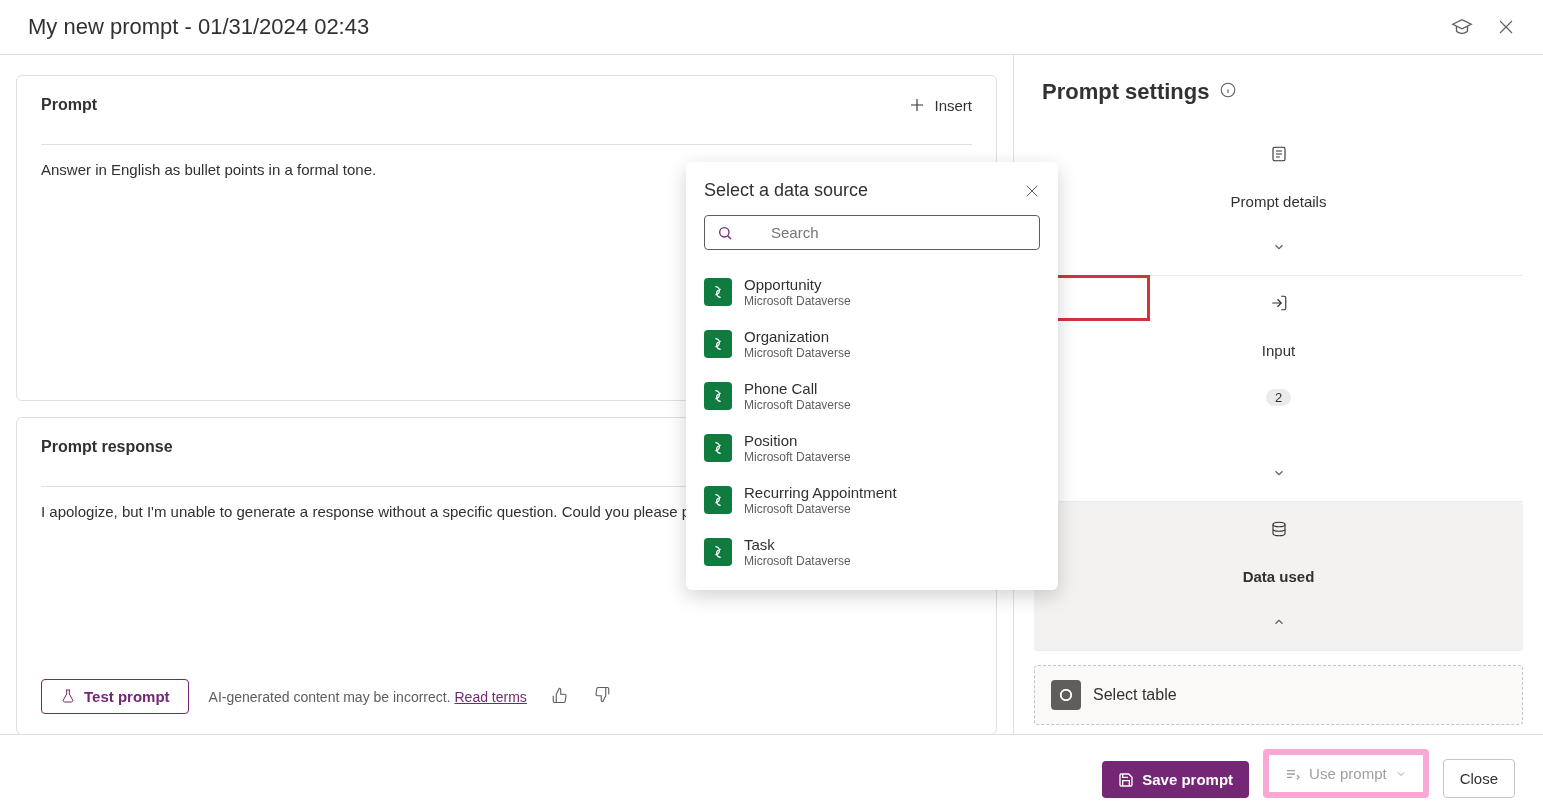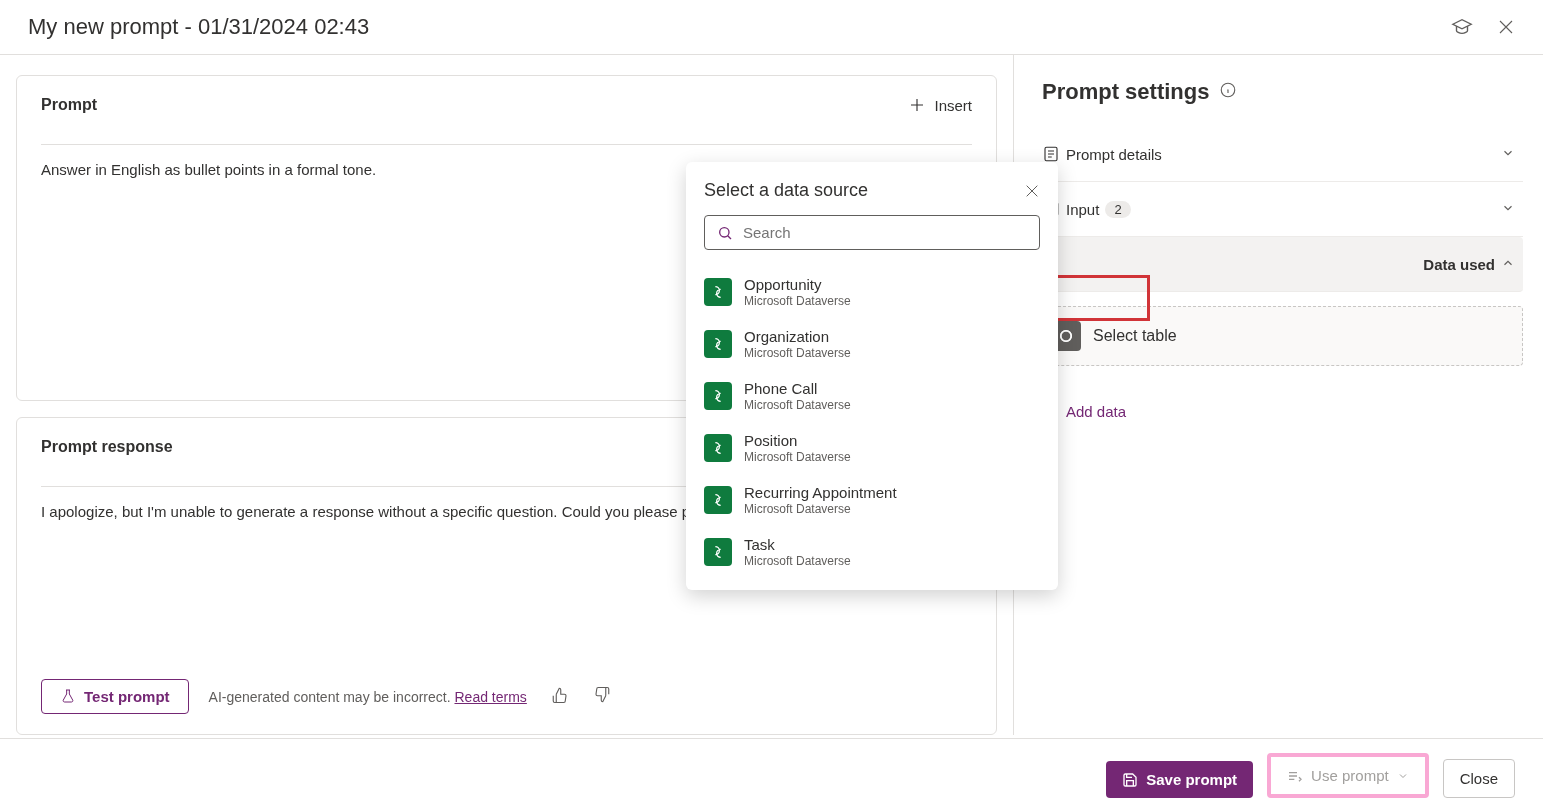--- a/index.html
+++ b/index.html
@@ -19,40 +19,40 @@
 .prompt-text { font-size: 15px; color: #323130; line-height: 1.4; }
 .response-text { font-size: 15px; color: #323130; line-height: 1.4; }
 .card-footer { margin-top: auto; display: flex; align-items: center; gap: 20px; padding-top: 12px; }
 .test-btn { border: 1px solid #742774; color: #742774; background: #fff; border-radius: 4px; padding: 8px 18px; font-size: 15px; font-weight: 600; cursor: pointer; display: flex; align-items: flex-start; gap: 8px; }
 .disclaimer { font-size: 14px; color: #605e5c; }
 .read-terms { color: #742774; text-decoration: underline; cursor: pointer; }
 .thumb { color: #605e5c; cursor: pointer; margin-left: 4px; }
 .right { width: 530px; border-left: 1px solid #e1dfdd; padding: 24px 20px 0 20px; }
 .settings-head { display: flex; align-items: center; gap: 10px; font-size: 22px; font-weight: 600; margin-bottom: 22px; padding-left: 8px; }
 .info-icon { color: #605e5c; }
-.acc { display: flex; align-items: center; gap: 6px; padding: 18px 8px; border-bottom: 1px solid #edebe9; cursor: pointer; font-size: 15px; }
+.acc { display: flex; align-items: center; gap: 30px; padding: 18px 8px; border-bottom: 1px solid #edebe9; cursor: pointer; font-size: 15px; flex-direction: column; }
 .acc-label { flex: 1; }
 .badge { background: #edebe9; border-radius: 10px; padding: 1px 9px; font-size: 13px; color: #323130; }
 .chevron { color: #605e5c; }
 .acc-active { background: #f3f2f1; border-radius: 4px; }
 .data-used-highlight { position: absolute; border: 3px solid #d13438; pointer-events: none; }
 .data-body { padding: 14px 0 0 0; }
 .select-table { border: 1px dashed #c8c6c4; border-radius: 4px; background: #faf9f8; display: flex; align-items: center; gap: 12px; padding: 14px 16px; cursor: pointer; margin-bottom: 28px; }
 .select-table-icon { width: 30px; height: 30px; background: #605e5c; border-radius: 4px; display: flex; align-items: center; justify-content: center; color: #fff; }
 .add-data { display: flex; align-items: center; gap: 12px; color: #742774; font-size: 15px; cursor: pointer; padding: 8px 2px; }
 .footer { position: absolute; bottom: 0; left: 0; right: 0; border-top: 1px solid #e1dfdd; padding: 14px 28px; display: flex; justify-content: flex-end; gap: 14px; background: #fff; align-items: flex-end; }
 .btn { border-radius: 4px; padding: 10px 16px; font-size: 15px; cursor: pointer; display: flex; align-items: center; gap: 8px; }
 .btn-primary { background: #742774; color: #fff; border: none; font-weight: 600; }
-.btn-ghost { background: #fff; border: 4px solid #f9a8d4; color: #a19f9d; }
+.btn-ghost { background: #fff; border: 6px solid #f9a8d4; color: #a19f9d; }
 .btn-close { background: #fff; border: 1px solid #c8c6c4; color: #323130; }
 .popover { position: absolute; left: 686px; top: 162px; width: 372px; background: #fff; border-radius: 6px; box-shadow: 0 6px 20px rgba(0,0,0,0.18); padding: 18px 18px 12px 18px; }
 .pop-head { display: flex; justify-content: space-between; align-items: center; margin-bottom: 14px; }
 .pop-title { font-size: 18px; font-weight: 400; }
 .search { border: 1px solid #605e5c; border-radius: 4px; display: flex; align-items: center; gap: 10px; padding: 8px 12px; margin-bottom: 16px; }
-.search input { border: none; outline: none; flex: 1; font-size: 15px; }
+.search input { border: none; outline: none; flex: 1; font-size: 15px; margin-left: 28px; }
 .ds-item { display: flex; align-items: center; gap: 12px; padding: 10px 0; cursor: pointer; }
 .ds-icon { width: 28px; height: 28px; background: #0f7b3e; border-radius: 4px; display: flex; align-items: center; justify-content: center; color: #fff; flex-shrink: 0; }
 .ds-name { font-size: 15px; color: #323130; line-height: 1.2; }
 .ds-sub { font-size: 12px; color: #605e5c; }
 </style>
 </head>
 <body>
 
 <div class="header">
   <div class="header-title">My new prompt - 01/31/2024 02:43</div>

